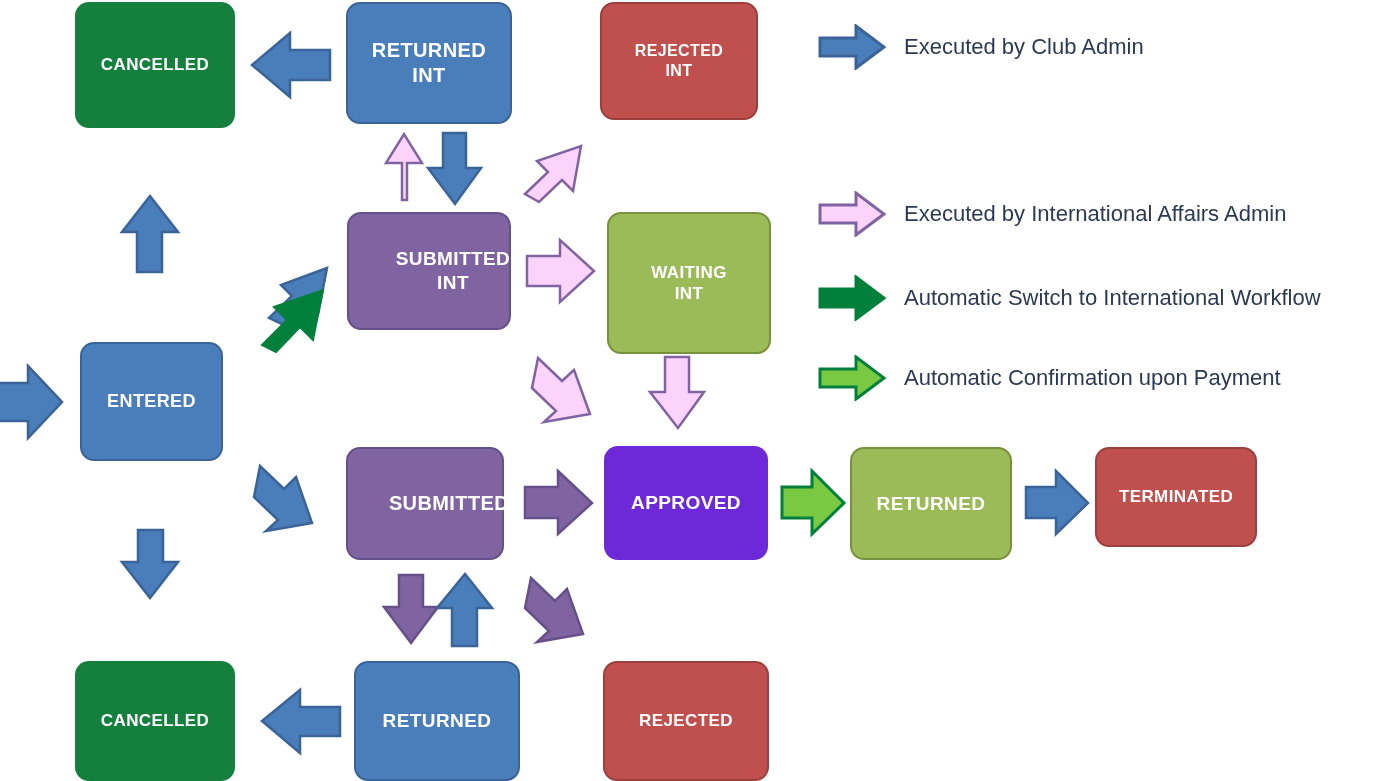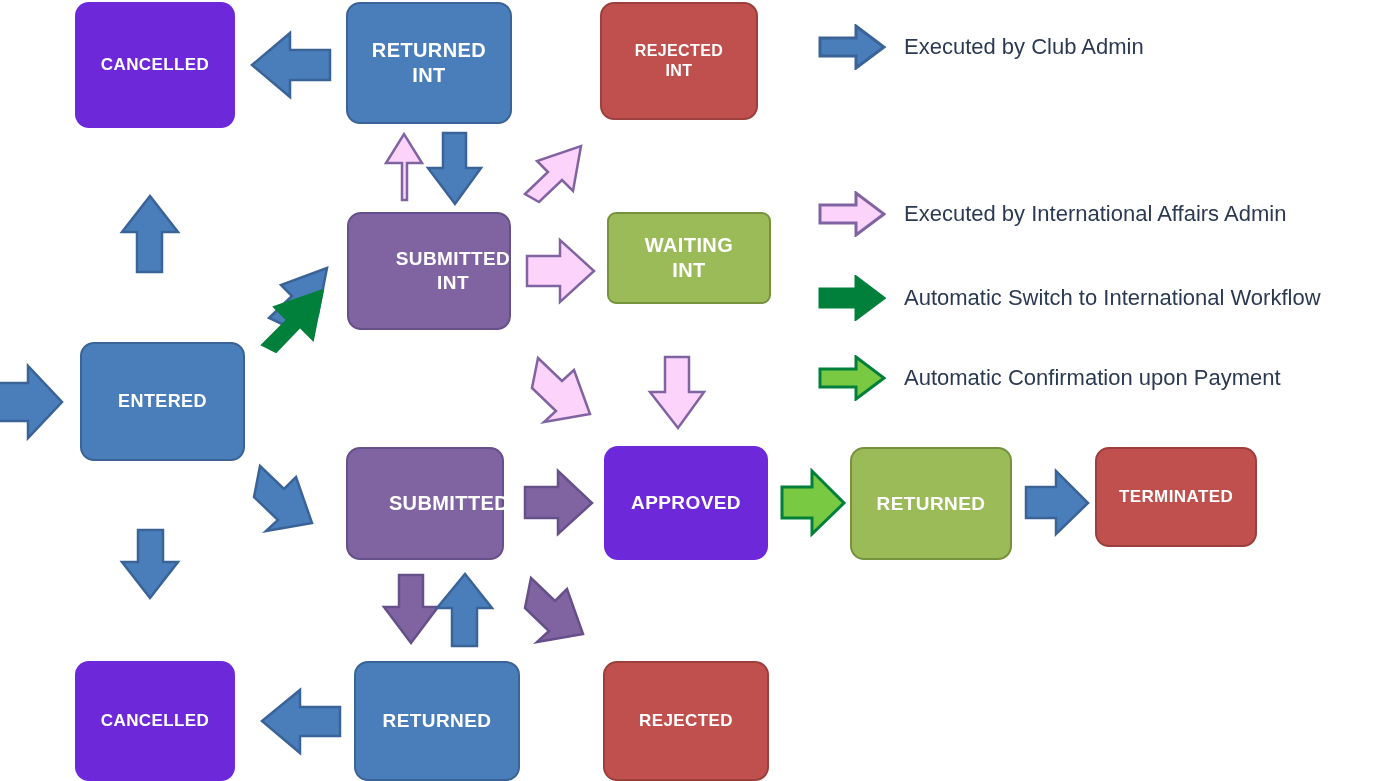--- a/index.html
+++ b/index.html
@@ -7,21 +7,21 @@
        font-family:"Liberation Sans","DejaVu Sans",sans-serif;}
 
   #canvas{position:absolute;left:0;top:0;width:1399px;height:781px;}
 
   
   .node{position:absolute;border-radius:14px;display:flex;align-items:center;
         justify-content:center;text-align:center;color:#ffffff;
         font-weight:bold;letter-spacing:.4px;line-height:1.25;
         box-sizing:border-box;}
   .n-blue  {background:#4a7ebb;border:2px solid #3a6397;}
-  .n-gray  {background:#6d28d9;border:none;}
+  .n-gray  {background:#15803d;border:none;}
   .n-red   {background:#bf504d;border:2px solid #9d3f3d;}
   .n-purple{background:#8064a2;border:2px solid #65508a;padding-left:48px;}
   .n-olive {background:#9bbb59;border:2px solid #76923c;}
   .n-gold  {background:#6d28d9;border:none;}
 
   
   #arrows{position:absolute;left:0;top:0;width:1399px;height:781px;
           pointer-events:none;}
 
   
@@ -42,24 +42,24 @@
       </div>
       <div class="node n-blue" style="left: 346px; top: 2px; width: 166px; height: 122px; font-size: 20px;">
         <span>RETURNED<br>INT</span>
       </div>
       <div class="node n-red" style="left: 600px; top: 2px; width: 158px; height: 118px; font-size: 16px;">
         <span>REJECTED<br>INT</span>
       </div>
       <div class="node n-purple" style="left: 347px; top: 212px; width: 164px; height: 118px; font-size: 19px;">
         <span>SUBMITTED<br>INT</span>
       </div>
-      <div class="node n-olive" style="left: 607px; top: 212px; width: 164px; height: 92px; font-size: 20px; border-radius: 9px;">
+      <div class="node n-olive" style="left: 607px; top: 212px; width: 164px; height: 142px; font-size: 17px;">
         <span>WAITING<br>INT</span>
       </div>
-      <div class="node n-blue" style="left: 80px; top: 342px; width: 165px; height: 119px; font-size: 18px;">
+      <div class="node n-blue" style="left: 80px; top: 342px; width: 143px; height: 119px; font-size: 18px;">
         <span>ENTERED</span>
       </div>
       <div class="node n-purple" style="left: 346px; top: 447px; width: 158px; height: 113px; font-size: 20px;">
         <span>SUBMITTED</span>
       </div>
       <div class="node n-gold" style="left: 604px; top: 446px; width: 164px; height: 114px; font-size: 19px;">
         <span>APPROVED</span>
       </div>
       <div class="node n-olive" style="left: 850px; top: 447px; width: 162px; height: 113px; font-size: 19px;">
         <span>RETURNED</span>

